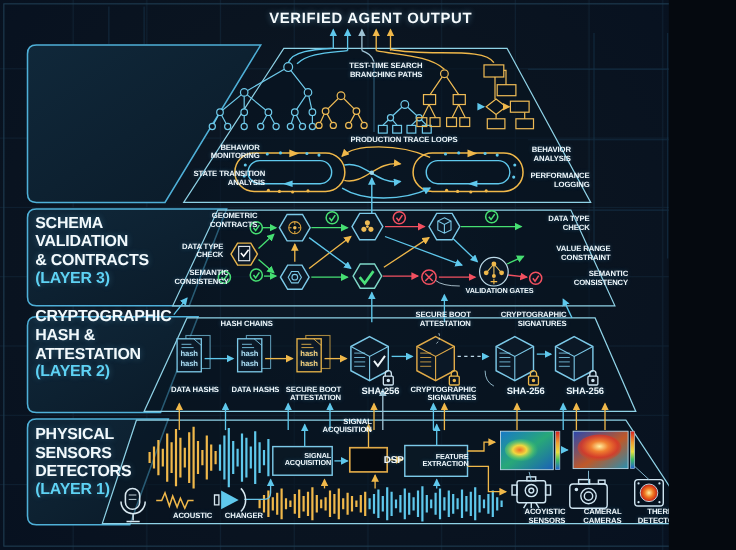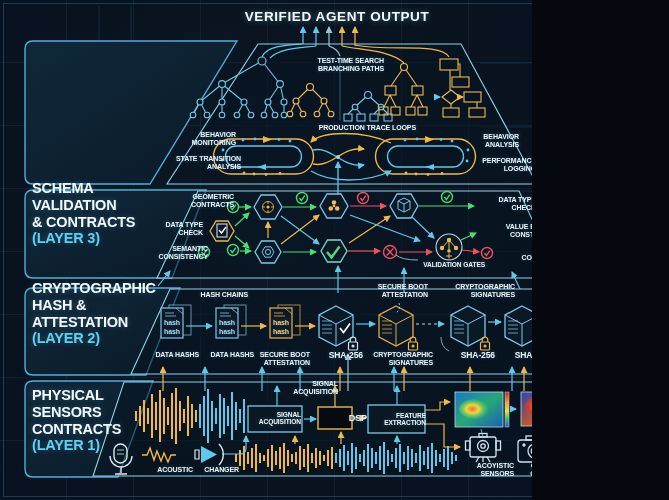--- a/index.html
+++ b/index.html
@@ -1,17 +1,17 @@
 <!DOCTYPE html>
 <html><head>
 <meta charset="utf-8">
 <style>
   html,body{margin:0;padding:0;background:#05090f;}
   #stage{
-    position:relative;width:532px;height:500px;overflow:hidden;
+    position:relative;width:608px;height:500px;overflow:hidden;
     background:radial-gradient(ellipse at 50% 45%, #0d1a28 0%, #0a1420 55%, #071120 100%);
     font-family:"Liberation Sans",sans-serif;
   }
   #diagram-svg{position:absolute;left:0;top:0;}
   .lbl{
     position:absolute;font-weight:bold;font-size:7px;line-height:1.12;
     color:#eef6fa;text-align:right;transform:translateX(-50%);
     letter-spacing:-0.1px;text-shadow:0 0 4px rgba(100,200,255,.35);
   }
   .main-title{
@@ -510,21 +510,21 @@
 
 <div class="main-title" style="left:337px;top:9px;">VERIFIED AGENT OUTPUT</div>
 
 <div class="lbl" style="left:338px;top:57px;width:92px;">TEST-TIME SEARCH BRANCHING PATHS</div>
 <div class="lbl" style="left:346px;top:124px;width:140px;">PRODUCTION TRACE LOOPS</div>
 <div class="lbl" style="left:204px;top:131px;width:64px;">BEHAVIOR MONITORING</div>
 <div class="lbl" style="left:199px;top:155px;width:84px;">STATE TRANSITION ANALYSIS</div>
 <div class="lbl" style="left:489px;top:133px;width:60px;">BEHAVIOR ANALYSIS</div>
 <div class="lbl" style="left:494px;top:157px;width:84px;">PERFORMANCE LOGGING</div>
 
-<div class="ltitle" style="left:32px;top:180px;">
+<div class="ltitle" style="left:32px;top:195px;">
   <div>SCHEMA</div>
   <div>VALIDATION</div>
   <div>&amp; CONTRACTS</div>
   <div class="ltag">(LAYER 3)</div>
 </div>
 <div class="lbl" style="left:197px;top:193px;width:74px;">GEOMETRIC CONTRACTS</div>
 <div class="lbl" style="left:175px;top:221px;width:56px;">DATA TYPE CHECK</div>
 <div class="lbl" style="left:169px;top:245px;width:78px;">SEMANTIC CONSISTENCY</div>
 <div class="lbl sm6" style="left:430px;top:261px;width:110px;">VALIDATION GATES</div>
 <div class="lbl" style="left:507px;top:196px;width:58px;">DATA TYPE CHECK</div>
@@ -556,21 +556,21 @@
 <div class="lbl" style="left:227px;top:351px;width:54px;">DATA HASHS</div>
 <div class="lbl" style="left:281px;top:351px;width:58px;">SECURE BOOT ATTESTATION</div>
 <div class="lbl sm8" style="left:336px;top:351px;width:54px;">SHA-256</div>
 <div class="lbl" style="left:396px;top:351px;width:74px;">CRYPTOGRAPHIC SIGNATURES</div>
 <div class="lbl sm8" style="left:468px;top:351px;width:54px;">SHA-256</div>
 <div class="lbl sm8" style="left:522px;top:351px;width:54px;">SHA-256</div>
 
 <div class="ltitle" style="left:32px;top:387px;">
   <div>PHYSICAL</div>
   <div>SENSORS</div>
-  <div>CONTRACTS</div>
+  <div>DETECTORS</div>
   <div class="ltag">(LAYER 1)</div>
 </div>
 <div class="lbl" style="left:304px;top:380px;width:68px;">SIGNAL ACQUISITION</div>
 <div class="lbl sm6" style="left:275px;top:411px;width:52px;">SIGNAL ACQUISITION</div>
 <div class="lbl" style="left:335px;top:413px;width:30px;font-size:9px;margin-left:17px;">DSP</div>
 <div class="lbl sm6" style="left:396px;top:412px;width:60px;">FEATURE EXTRACTION</div>
 <div class="lbl" style="left:163px;top:466px;width:60px;">ACOUSTIC</div>
 <div class="lbl" style="left:209px;top:466px;width:60px;">CHANGER</div>
 <div class="lbl" style="left:483px;top:462px;width:62px;">ACOYISTIC SENSORS</div>
 <div class="lbl" style="left:536px;top:462px;width:58px;">CAMERAL CAMERAS</div>

